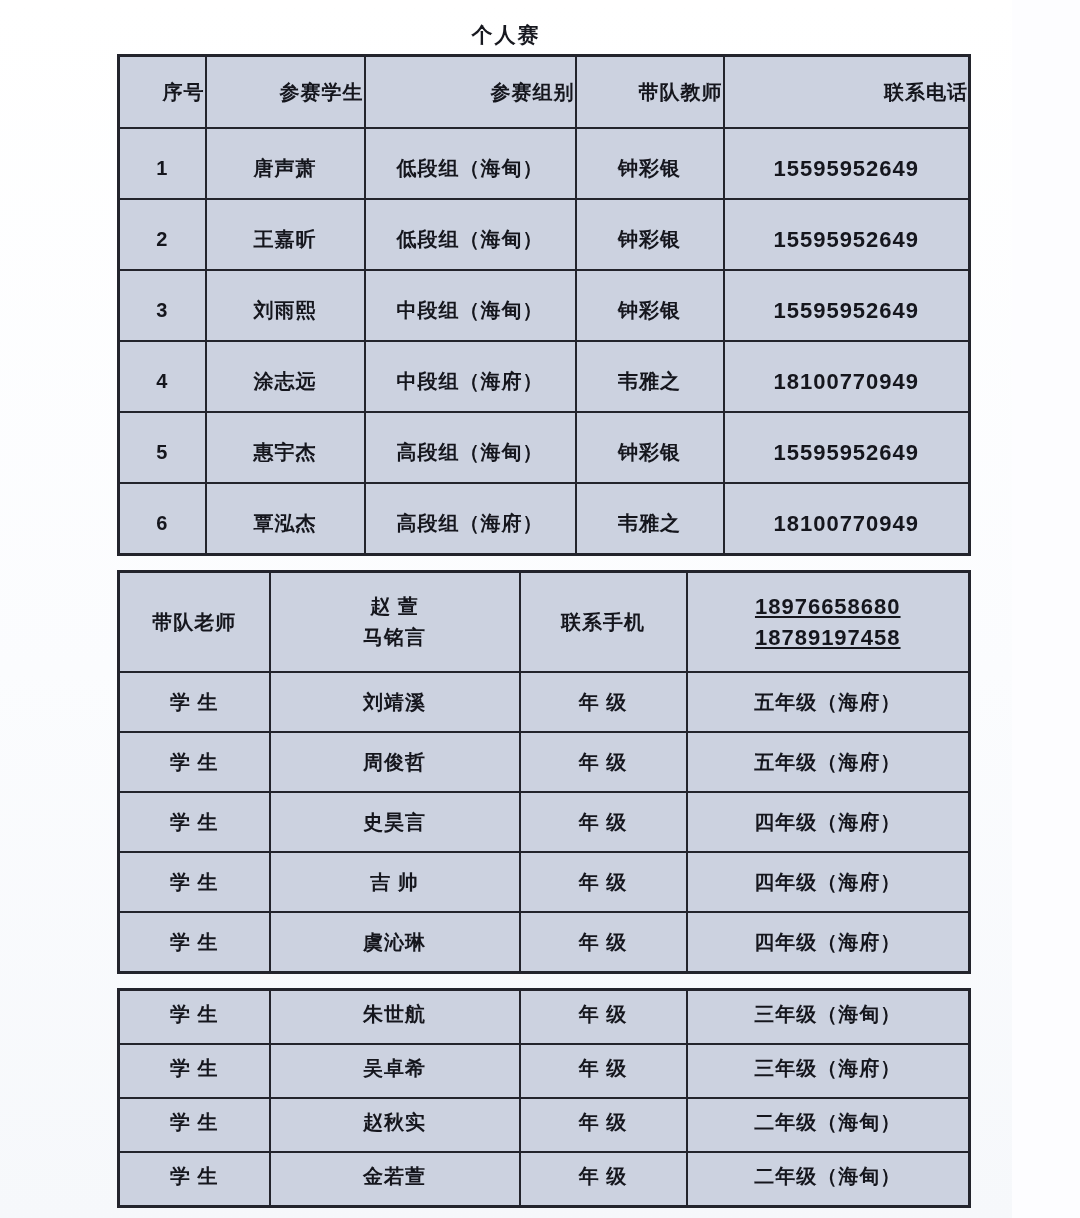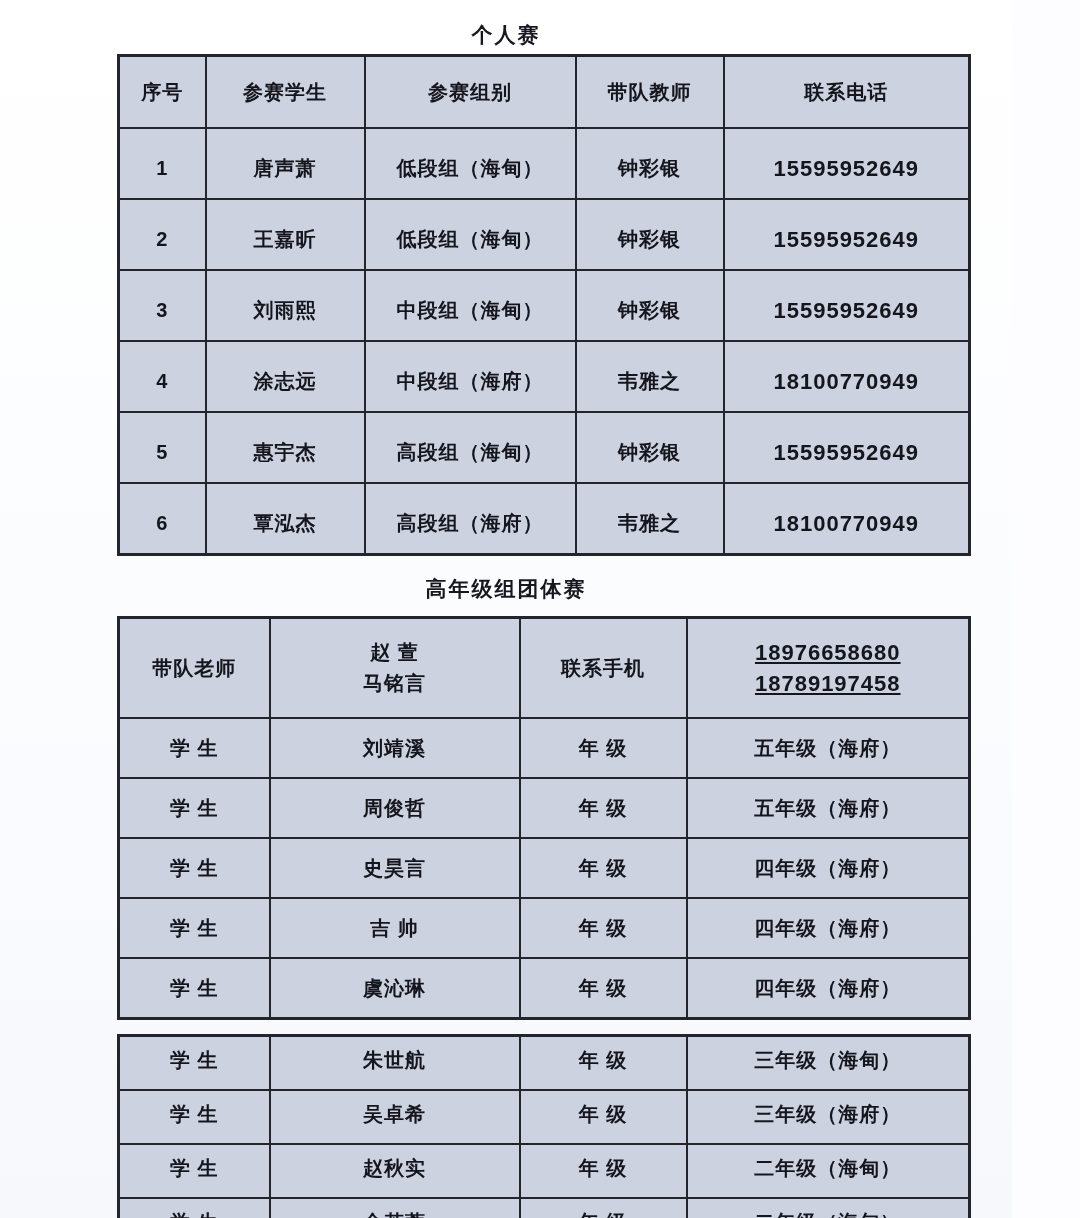--- a/index.html
+++ b/index.html
@@ -38,21 +38,21 @@
     border: 2px solid #23242c;
     font-weight: bold;
     text-align: center;
     color: #15161d;
     letter-spacing: 1px;
     padding: 0;
     overflow: hidden;
   }
   
   .t1 { margin-top: 6px; }
-  .t1 th { height: 70px; font-size: 20px; vertical-align: middle; }
+  .t1 th { height: 70px; font-size: 20px; vertical-align: middle; text-align: right; }
   .t1 td { height: 59px; font-size: 20px; vertical-align: middle; padding-top: 10px; }
   .t1 td.phone { font-size: 22px; letter-spacing: 1px; }
   
   .team { margin-top: 14px; }
   .team td.hdr { vertical-align: middle; font-size: 20px; line-height: 31px; }
   .t2 td.hdr { height: 98px; }
   .t3 td.hdr { height: 93px; }
   .team td.hdr.nums { font-size: 22px; letter-spacing: 1px; text-decoration: underline; }
   .team td.data { vertical-align: bottom; font-size: 20px; padding-bottom: 15px; }
   .t2 td.data { height: 43px; }
@@ -122,21 +122,20 @@
     <tr>
       <td>6</td>
       <td>覃泓杰</td>
       <td>高段组（海府）</td>
       <td>韦雅之</td>
       <td class="phone">18100770949</td>
     </tr>
   </tbody>
     </table>
 
-  <div class="section-title gap-lg">高年级组团体赛</div>
 
   <table class="team t2">
     <colgroup>
       <col style="width:151px">
         <col style="width:250px">
         <col style="width:167px">
         <col style="width:283px">
     </colgroup>
     <tbody>
         <tr>

